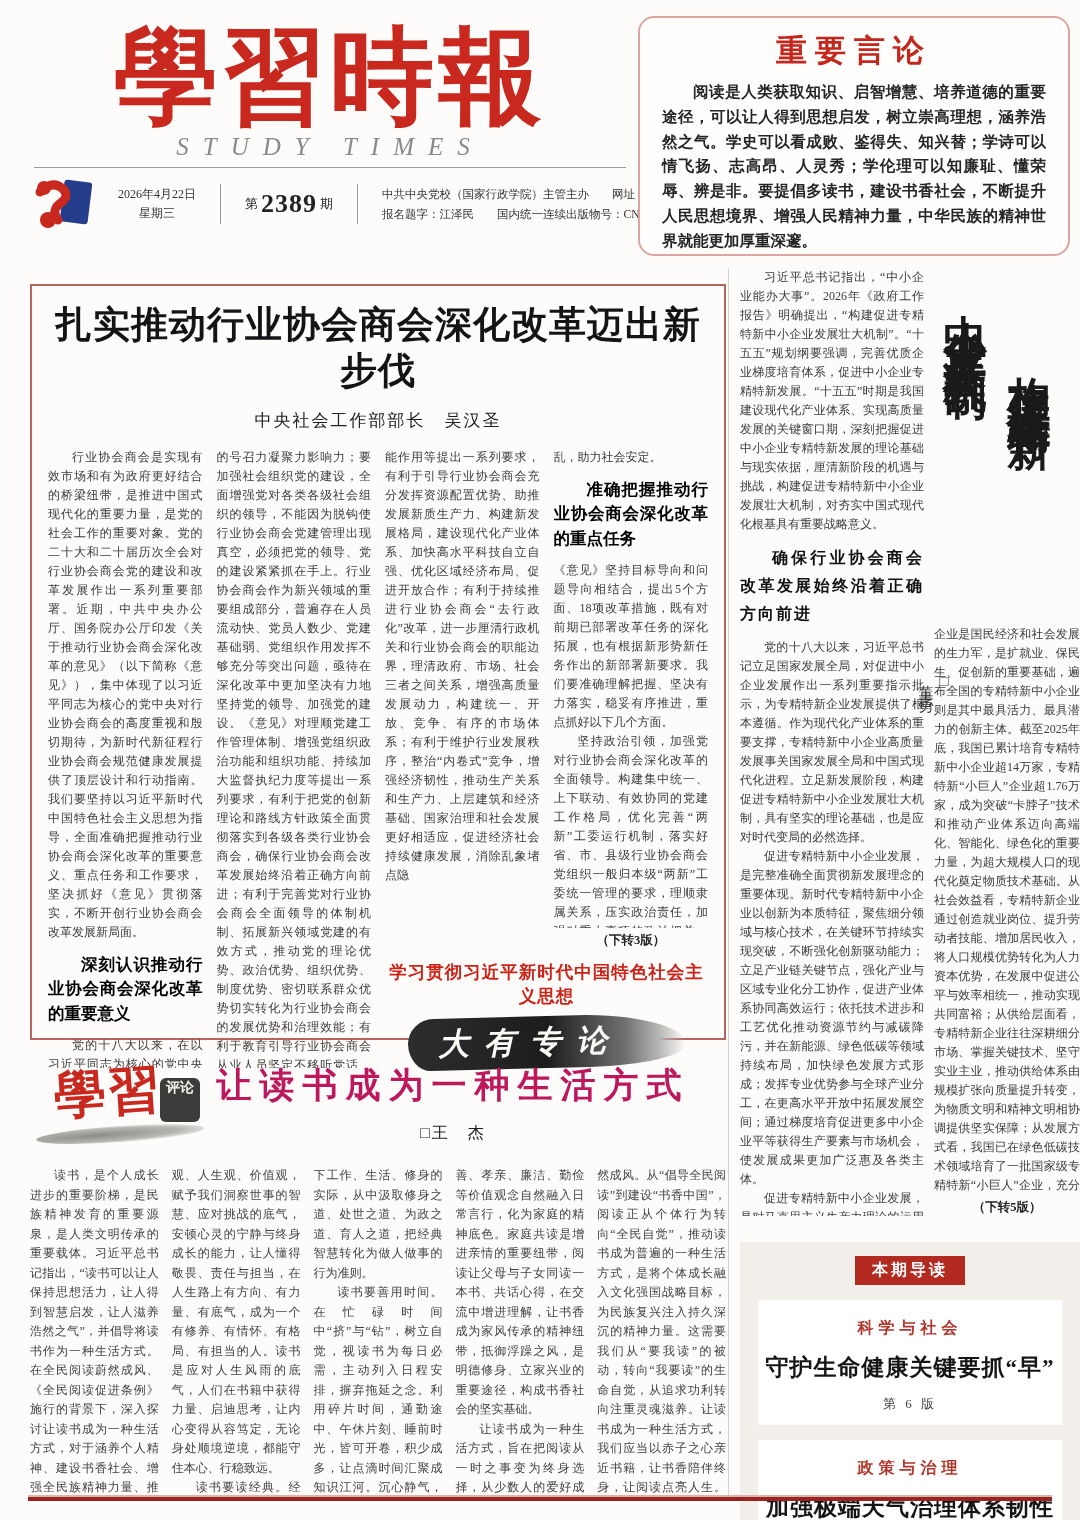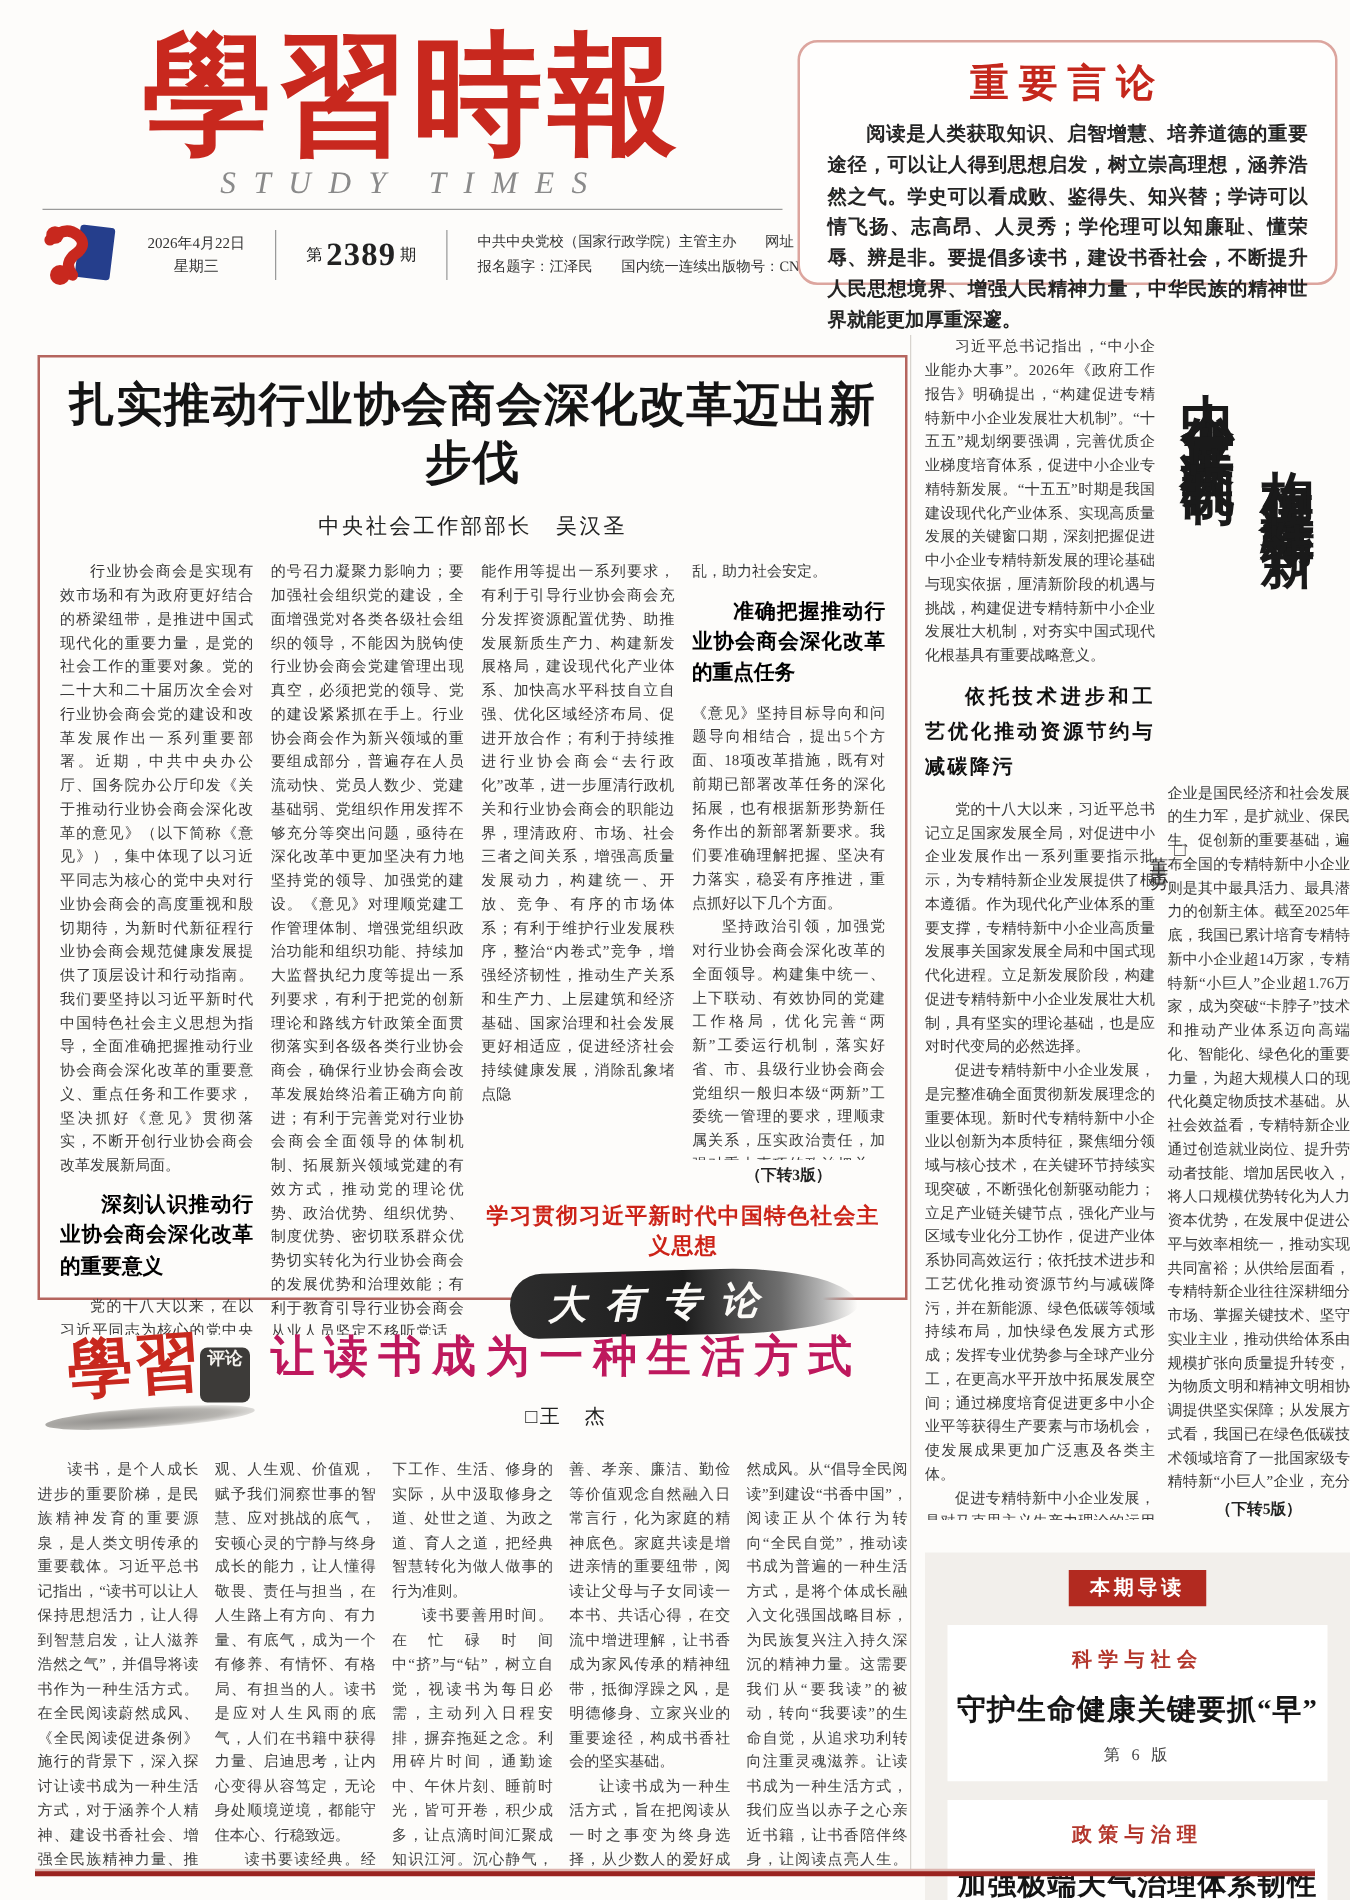--- a/index.html
+++ b/index.html
@@ -14,21 +14,21 @@
   .mh-rule { border-top:1.5px solid #9a9a9a; margin:6px 4px 8px 4px; }
   .dateline { display:flex; align-items:center; gap:24px; padding:2px 2px; }
   .emblem { flex:0 0 62px; height:52px; }
   .dl-date { text-align:center; font-size:12px; color:#333; line-height:1.6; white-space:nowrap; }
   .dl-sep { width:0; height:40px; border-left:1px solid #9a9a9a; }
   .dl-issue { white-space:nowrap; font-size:13px; color:#222; display:flex; align-items:center; gap:3px; }
   .dl-issue .num { font-size:26px; font-weight:700; letter-spacing:1px; }
   .dl-info { font-size:11.5px; color:#333; line-height:1.75; white-space:nowrap; }
 
   
-  .remarks { position:absolute; left:638px; top:32px; width:432px; height:196px; border:2px solid #dca59e; border-radius:16px; padding:12px 22px 10px 22px; background:#fffefd; }
+  .remarks { position:absolute; left:638px; top:16px; width:432px; height:240px; border:2px solid #dca59e; border-radius:16px; padding:12px 22px 10px 22px; background:#fffefd; }
   .remarks h2 { text-align:center; font-family:"Liberation Sans","DejaVu Sans",sans-serif; font-weight:700; font-size:31px; letter-spacing:8px; color:#c4271c; margin-bottom:8px; }
   .remarks .body { font-size:15.5px; line-height:1.6; text-align:justify; color:#252525; text-indent:2em; font-weight:600; }
 
   
   .main-box { position:absolute; left:30px; top:284px; width:696px; height:756px; border:2px solid #b5655e; padding:16px 16px 12px 16px; background:#fdfcfa; }
   .main-hl { text-align:center; font-size:37px; font-weight:700; letter-spacing:1px; color:#141414; line-height:1.25; }
   .main-by { text-align:center; font-size:17px; color:#222; margin:14px 0 16px 0; letter-spacing:2px; }
   .main-cols { display:grid; grid-template-columns:repeat(4,1fr); grid-template-rows:502px auto; column-gap:14px; height:618px; }
   .acol { font-size:12px; line-height:19px; text-align:justify; color:#3a3a3a; overflow:hidden; }
   .acol p { text-indent:2em; }
@@ -164,21 +164,21 @@
       </div>
     </div>
   </div>
 
   <div class="right-region">
     <div class="r-article">
       <div class="rcolA">
         <div>
             <p>习近平总书记指出，“中小企业能办大事”。2026年《政府工作报告》明确提出，“构建促进专精特新中小企业发展壮大机制”。“十五五”规划纲要强调，完善优质企业梯度培育体系，促进中小企业专精特新发展。“十五五”时期是我国建设现代化产业体系、实现高质量发展的关键窗口期，深刻把握促进中小企业专精特新发展的理论基础与现实依据，厘清新阶段的机遇与挑战，构建促进专精特新中小企业发展壮大机制，对夯实中国式现代化根基具有重要战略意义。</p>
           </div>
-        <div class="rsub">依托技术进步和工艺优化推动资源节约与减碳降污</div>
+        <div class="rsub">确保行业协会商会改革发展始终沿着正确方向前进</div>
         <div>
             <p>党的十八大以来，习近平总书记立足国家发展全局，对促进中小企业发展作出一系列重要指示批示，为专精特新企业发展提供了根本遵循。作为现代化产业体系的重要支撑，专精特新中小企业高质量发展事关国家发展全局和中国式现代化进程。立足新发展阶段，构建促进专精特新中小企业发展壮大机制，具有坚实的理论基础，也是应对时代变局的必然选择。</p>
             <p>促进专精特新中小企业发展，是完整准确全面贯彻新发展理念的重要体现。新时代专精特新中小企业以创新为本质特征，聚焦细分领域与核心技术，在关键环节持续实现突破，不断强化创新驱动能力；立足产业链关键节点，强化产业与区域专业化分工协作，促进产业体系协同高效运行；依托技术进步和工艺优化推动资源节约与减碳降污，并在新能源、绿色低碳等领域持续布局，加快绿色发展方式形成；发挥专业优势参与全球产业分工，在更高水平开放中拓展发展空间；通过梯度培育促进更多中小企业平等获得生产要素与市场机会，使发展成果更加广泛惠及各类主体。</p>
             <p>促进专精特新中小企业发展，是对马克思主义生产力理论的运用和发展。马克思主义认为，生产力决定生产关系，生产关系必须与生产力发展水平相适应，生产力中也包括科学。随着我国经济高质量发展扎实推进，超大规模市场优势持续显现，科技进步和产业分工不断深化，生产活动呈现出高度专业化、精细化的发展趋势。促进专精特新中小企业发展，是在准确把握新时代我国发展特征的基础上，对生产力发展客观规律的自觉运用。专精特新企业在高端制造、新材料、信息技术等关键领域集中布局资源并形成技术优势，不仅为现代化产业体系建设提供重要支撑，也将加快推动新质生产力培育。随着生产力向专业化、精细化方向演进，生产关系也需要相应优化调整。构建专精特新发展机制，本质上是通过完善产权保护、公平竞争、要素市场化配置等制度安排，为中小企业创新发展创造良好条件，推动生产力实现新的跃升。</p>
           </div>
       </div>
       <div class="r-right">
         <div class="vblock">
           <div class="vline l1">构建促进专精特新</div>
           <div class="vline l2">中小企业发展壮大机制</div>

